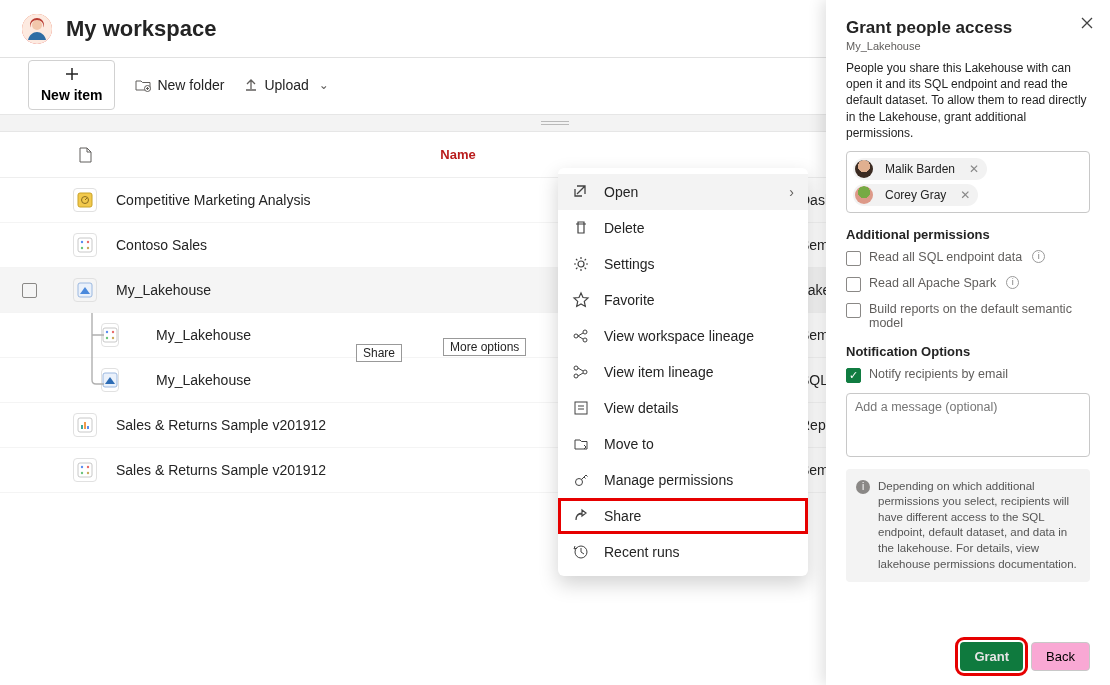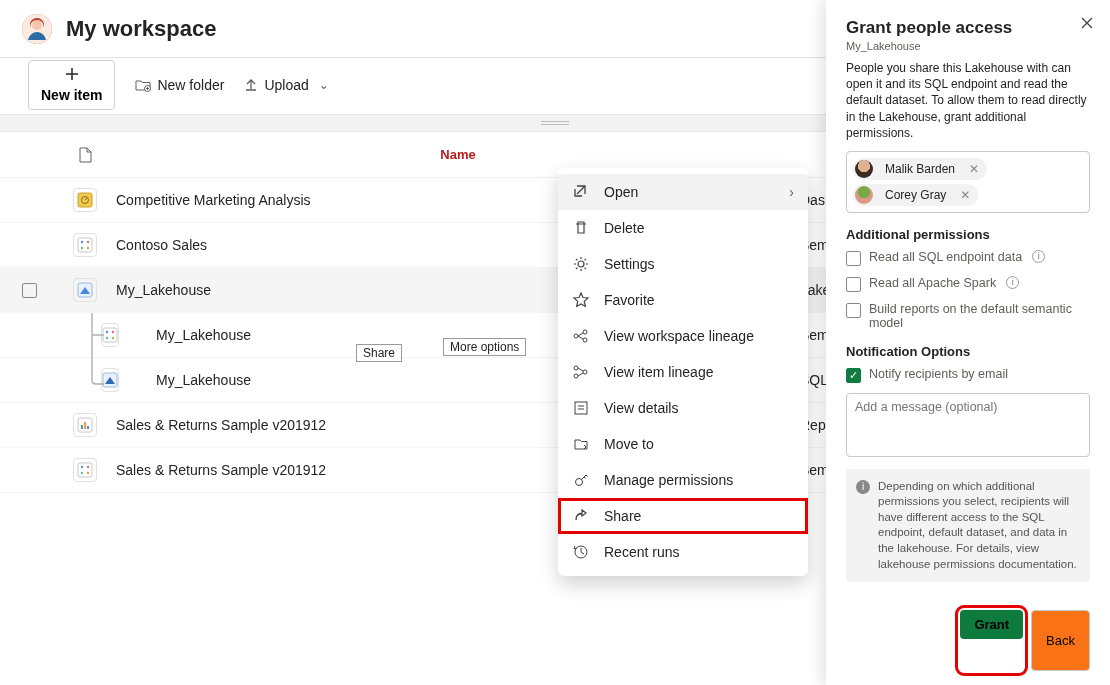--- a/index.html
+++ b/index.html
@@ -46,22 +46,22 @@
   .chip .x { color:#888; cursor:pointer; padding:0 2px; }
   .section-label { font-size:13px; font-weight:600; margin-bottom:8px; }
   .perm-row { display:flex; align-items:flex-start; gap:8px; font-size:12.5px; color:#605e5c; margin-bottom:10px; }
   .perm-row .cb { width:15px; height:15px; border:1px solid #8a8886; border-radius:2px; flex:none; margin-top:1px; }
   .perm-row.checked .cb { background:#107c41; border-color:#107c41; display:flex; align-items:center; justify-content:center; color:#fff; font-size:11px; }
   .info-i { width:13px; height:13px; border:1px solid #999; border-radius:50%; display:inline-flex; align-items:center; justify-content:center; font-size:9px; color:#777; margin-left:2px; flex:none; }
   .msg-box { width:100%; height:64px; border:1px solid #c8c8c8; border-radius:4px; padding:6px 8px; font-size:12.5px; color:#888; resize:none; margin-bottom:12px; }
   .note-box { background:#f3f3f3; border-radius:4px; padding:10px; font-size:11.5px; color:#555; line-height:1.35; display:flex; gap:8px; }
   .note-box .ni { width:14px; height:14px; background:#8a8886; border-radius:50%; flex:none; color:#fff; display:flex; align-items:center; justify-content:center; font-size:10px; margin-top:1px; }
   .panel-footer { margin-top:auto; display:flex; justify-content:flex-end; gap:8px; padding-top:14px; }
-  .btn-grant { background:#0f7a3e; color:#000000; border:none; padding:7px 14px; border-radius:4px; font-size:13px; font-weight:600; cursor:pointer; }
-  .btn-back { background:#f97316; border:1px solid #c8c8c8; padding:22px 14px; border-radius:4px; font-size:13px; cursor:pointer; }
+  .btn-grant { background:#0f7a3e; color:#e5e5e5; border:none; padding:7px 14px; border-radius:4px; font-size:13px; font-weight:600; cursor:pointer; }
+  .btn-back { background:#f9a8d4; border:1px solid #c8c8c8; padding:6px 14px; border-radius:4px; font-size:13px; cursor:pointer; }
   .grant-hl { outline:3px solid #e60000; outline-offset:2px; border-radius:4px; display:inline-block; }
   svg { display:block; }
   .checkbox-empty { width:15px; height:15px; border:1px solid #8a8886; border-radius:2px; }
 </style>
 </head>
 <body>
 
 <div class="header">
   <div class="avatar-img">
     <svg viewBox="0 0 30 30">

